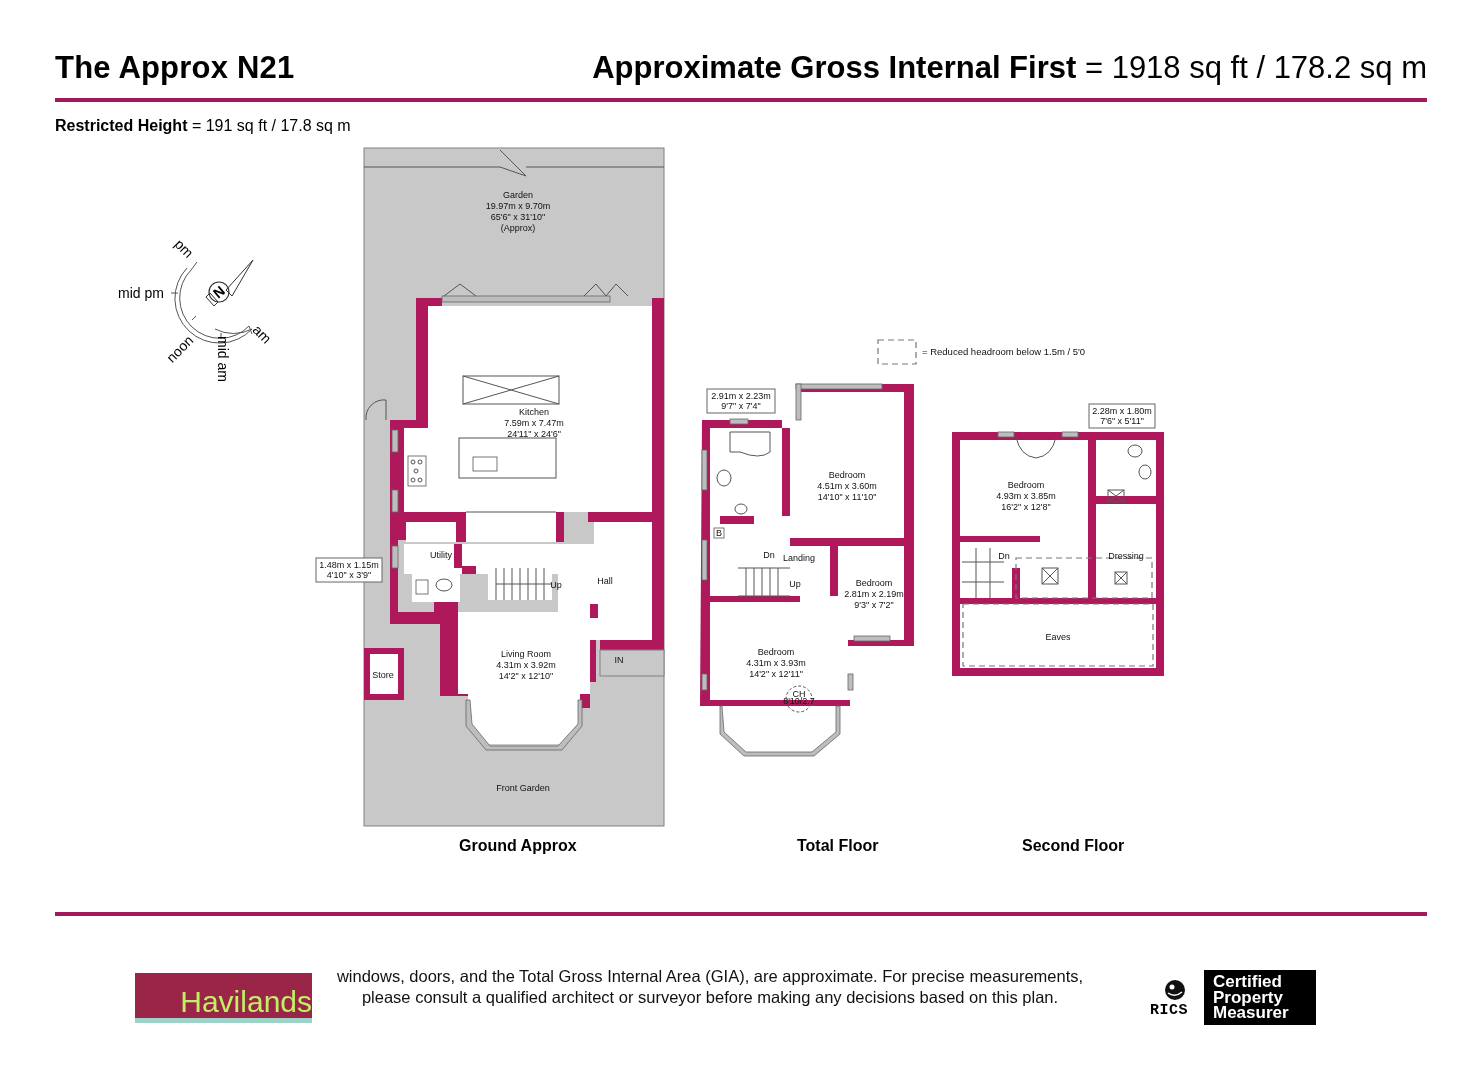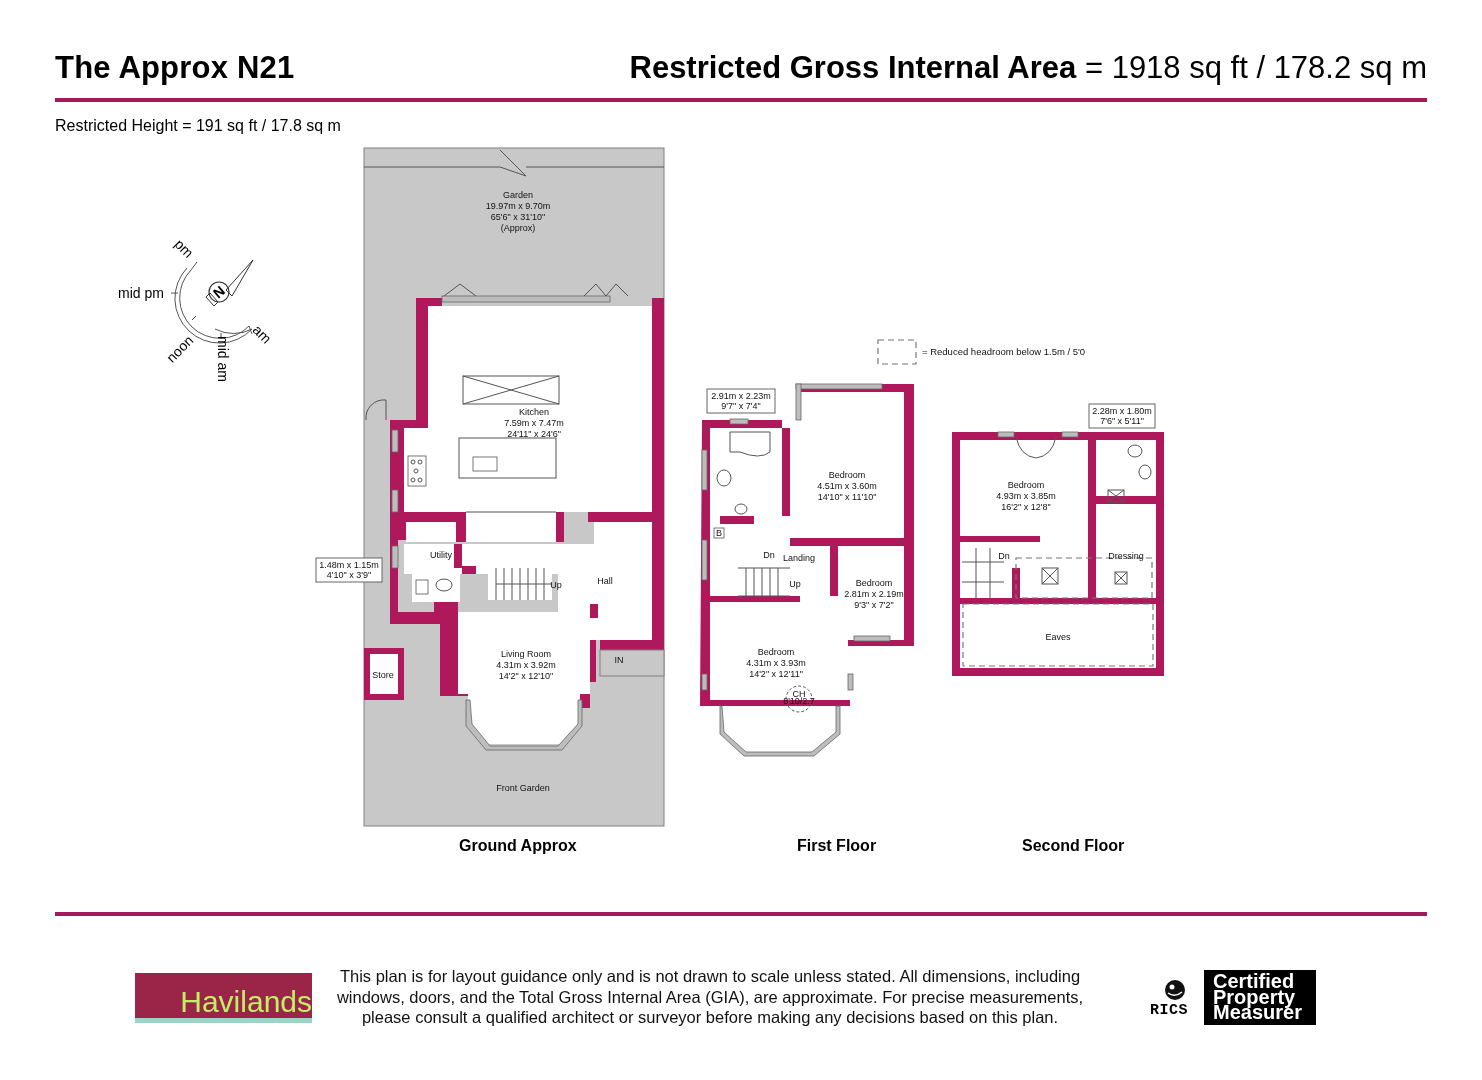--- a/index.html
+++ b/index.html
@@ -5,41 +5,41 @@
   * { box-sizing: border-box; margin: 0; padding: 0; }
   html, body { width: 1482px; height: 1080px; background: #ffffff; overflow: hidden; }
   body { position: relative; font-family: "Liberation Sans", sans-serif; color: #000; }
 
   .header-title { position: absolute; left: 55px; top: 50px; font-size: 31px; font-weight: bold; letter-spacing: 0.2px; }
   .header-gia { position: absolute; right: 55px; top: 50px; font-size: 31px; white-space: nowrap; }
   .header-gia b { font-weight: bold; }
   .header-gia span.val { font-weight: normal; }
   .rule { position: absolute; left: 55px; width: 1372px; height: 4px; background: #a3195b; }
   .restricted { position: absolute; left: 55px; top: 117px; font-size: 16px; }
-  .restricted b { font-weight: normal; }
+  .restricted b { font-weight: bold; }
 
   .plan-svg { position: absolute; left: 0; top: 0; width: 1482px; height: 1080px; }
 
   .floor-label { position: absolute; font-size: 16px; font-weight: bold; top: 837px; }
 
   .logo { position: absolute; left: 135px; top: 973px; width: 177px; height: 50px; background: #9a2548; }
   .logo .logo-text { position: absolute; left: 0; right: 0; top: 12px; text-align: right; color: #bef264; font-size: 30px; }
   .logo .logo-stripe { position: absolute; left: 0; right: 0; bottom: 0; height: 5px; background: #9fd3c7; }
 
   .disclaimer { position: absolute; left: 330px; top: 966px; width: 760px; text-align: center; font-size: 16.5px; line-height: 20.5px; color: #111; }
 
   .rics { position: absolute; left: 1150px; top: 978px; width: 50px; height: 44px; text-align: center; }
   .rics-text { position: absolute; left: 1150px; top: 1002px; font-size: 15px; font-weight: bold; letter-spacing: 0.5px; font-family: Liberation Mono, monospace; }
-  .cpm { position: absolute; left: 1204px; top: 970px; width: 112px; height: 55px; background: #000; color: #fff; padding: 4px 8px 0 9px; font-size: 20px; font-weight: bold; line-height: 15.5px; }
+  .cpm { position: absolute; left: 1204px; top: 970px; width: 112px; height: 55px; background: #000; color: #fff; padding: 4px 8px 0 9px; font-size: 17px; font-weight: bold; line-height: 15.5px; }
 </style>
 </head>
 <body>
 
 <div class="header-title">The Approx N21</div>
-<div class="header-gia"><b>Restricted Gross Internal Area</b> <span class="val">= 1918 sq ft / 178.2 sq m</span></div>
+<div class="header-gia"><b>Approximate Gross Internal First</b> <span class="val">= 1918 sq ft / 178.2 sq m</span></div>
 <div class="rule" style="top:98px;"></div>
 <div class="restricted"><b>Restricted Height</b> <span>= 191 sq ft / 17.8 sq m</span></div>
 
 <svg class="plan-svg" viewBox="0 0 1482 1080" xmlns="http://www.w3.org/2000/svg" font-family="Liberation Sans, sans-serif">
   <defs>
     <style>
       .wall { fill: #b0185c; }
       .gard { fill: #c8c8c8; stroke: #808080; stroke-width: 1; }
       .room { fill: #ffffff; }
       .ln { stroke: #555; stroke-width: 1; fill: none; }
@@ -285,32 +285,31 @@
     <text class="t" x="1026" y="488">Bedroom</text>
     <text class="t" x="1026" y="499">4.93m x 3.85m</text>
     <text class="t" x="1026" y="510">16'2" x 12'8"</text>
     <text class="t" x="1004" y="559">Dn</text>
     <text class="t" x="1126" y="559">Dressing</text>
     <text class="t" x="1058" y="640">Eaves</text>
   </g>
 </svg>
 
 <div class="floor-label" style="left:459px;">Ground Approx</div>
-<div class="floor-label" style="left:797px;">First Floor</div>
+<div class="floor-label" style="left:797px;">Total Floor</div>
 <div class="floor-label" style="left:1022px;">Second Floor</div>
 
 <div class="rule" style="top:912px;"></div>
 
 <div class="logo">
   <div class="logo-text">Havilands</div>
   <div class="logo-stripe"></div>
 </div>
 
 <div class="disclaimer">
-  <div>This plan is for layout guidance only and is not drawn to scale unless stated. All dimensions, including</div>
   <div>windows, doors, and the Total Gross Internal Area (GIA), are approximate. For precise measurements,</div>
   <div>please consult a qualified architect or surveyor before making any decisions based on this plan.</div>
 </div>
 
 <div class="rics">
   <svg width="30" height="26" viewBox="0 0 30 26" style="margin-top:0;">
     <circle cx="15" cy="12" r="10" fill="#111"></circle>
     <circle cx="12" cy="9" r="2.5" fill="#fff"></circle>
     <path d="M8,15 Q15,20 22,14" stroke="#fff" stroke-width="1.5" fill="none"></path>
   </svg>

